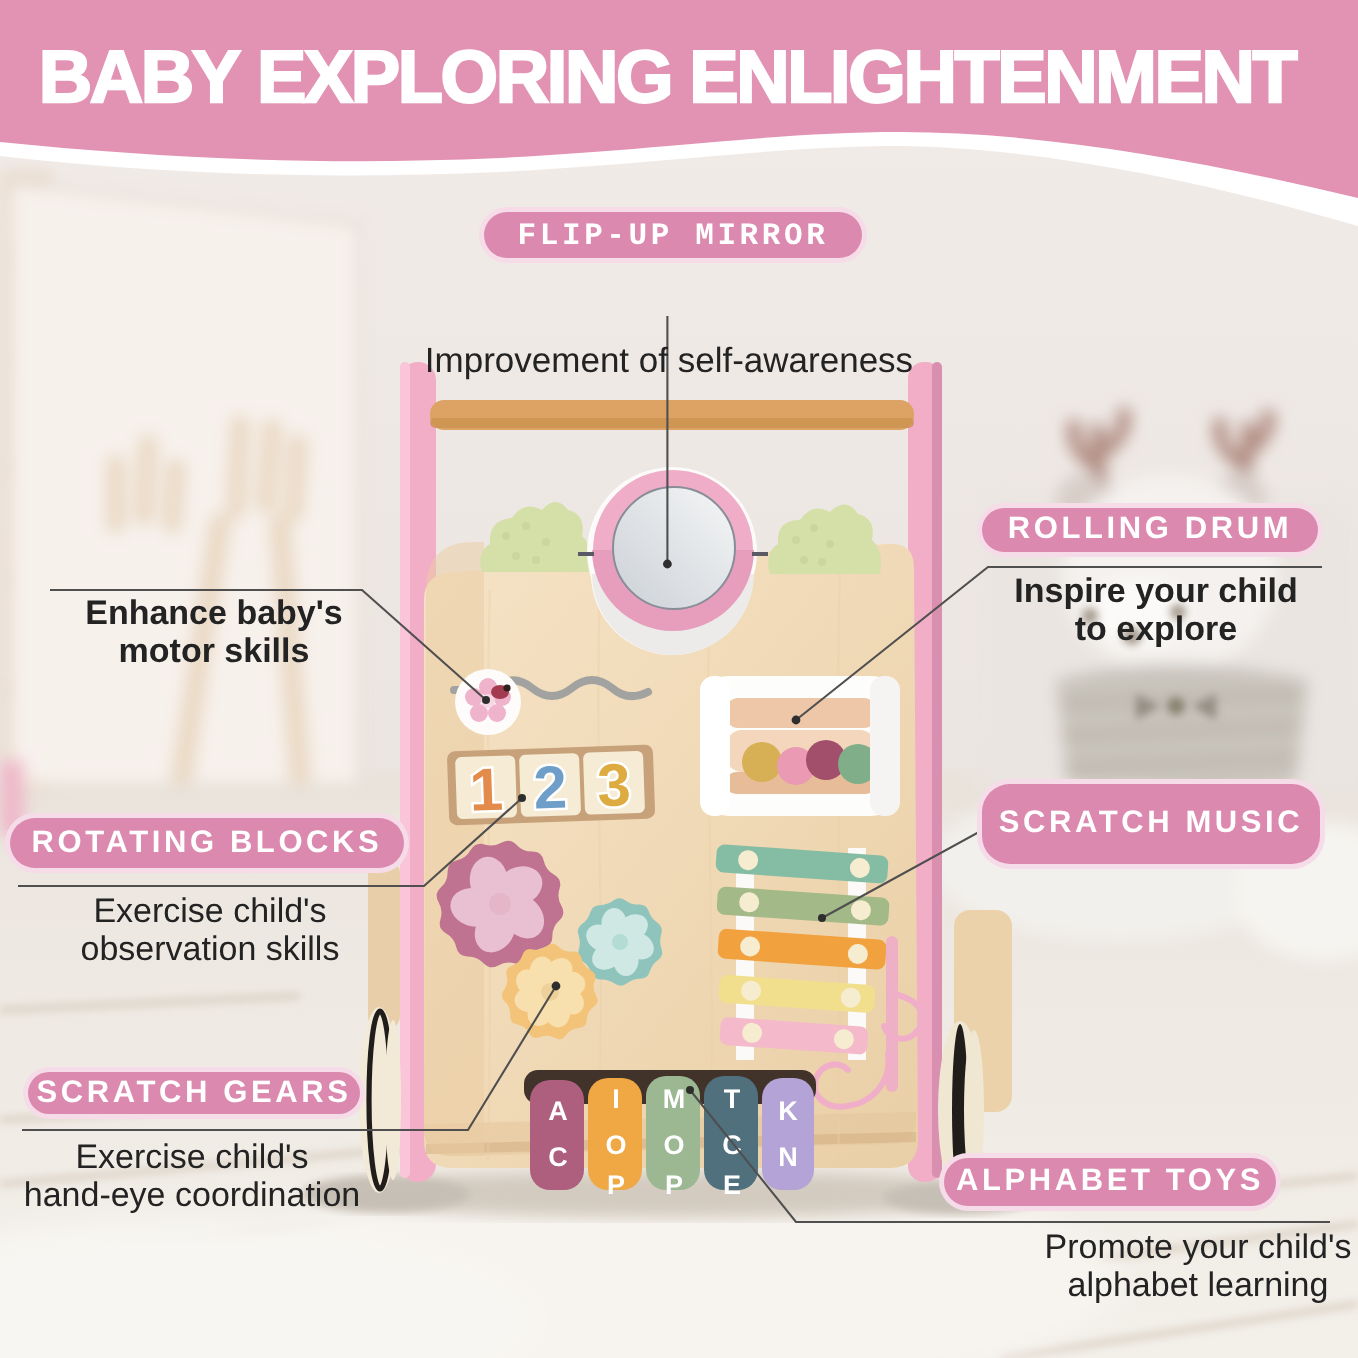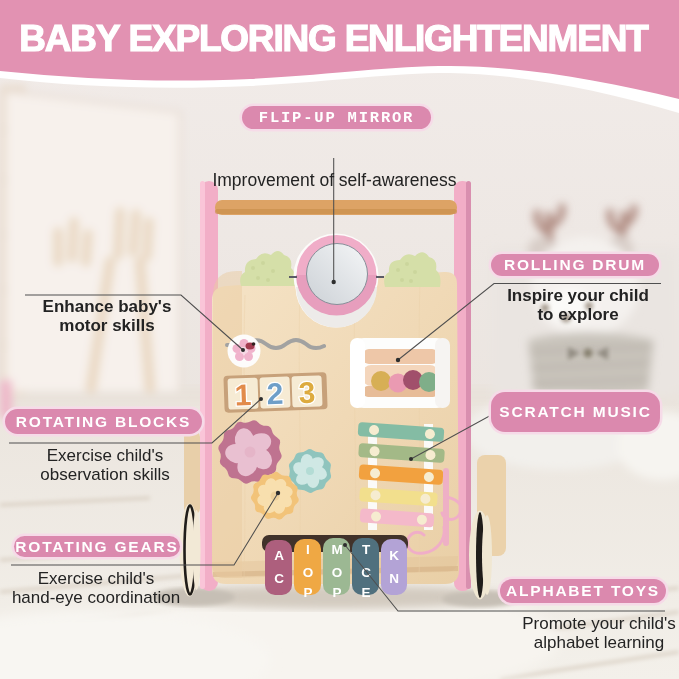--- a/index.html
+++ b/index.html
@@ -331,19 +331,19 @@
   <div class="desc" style="left:27px;top:297px;width:160px;font-weight:bold;">Enhance baby's<br>motor skills</div>
 
   <div class="pill" style="left:491px;top:254px;width:168px;height:22px;">ROLLING DRUM</div>
   <div class="desc" style="left:498px;top:286px;width:160px;font-weight:bold;">Inspire your child<br>to explore</div>
 
   <div class="pill" style="left:5px;top:409px;width:197px;height:25px;">ROTATING BLOCKS</div>
   <div class="desc" style="left:15px;top:446px;width:180px;">Exercise child's<br>observation skills</div>
 
   <div class="pill" style="left:491px;top:392px;width:169px;height:40px;">SCRATCH MUSIC</div>
 
-  <div class="pill" style="left:14px;top:536px;width:166px;height:21px;">ROTATING GEARS</div>
+  <div class="pill" style="left:14px;top:536px;width:166px;height:21px;">SCRATCH GEARS</div>
   <div class="desc" style="left:6px;top:569px;width:180px;">Exercise child's<br>hand-eye coordination</div>
 
-  <div class="pill" style="left:500px;top:579px;width:166px;height:24px;">ALPHABET TOYS</div>
+  <div class="pill" style="left:472px;top:579px;width:166px;height:24px;">ALPHABET TOYS</div>
   <div class="desc" style="left:498px;top:614px;width:162px;margin-left:20px;">Promote your child's<br>alphabet learning</div>
 
 </div>
 
 </body></html>

